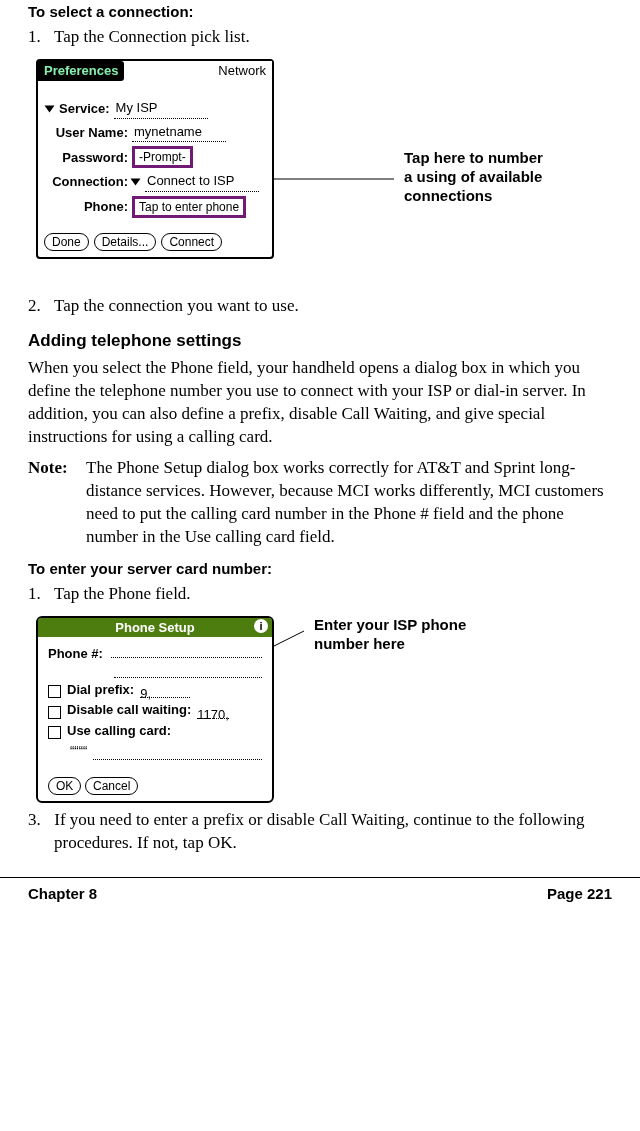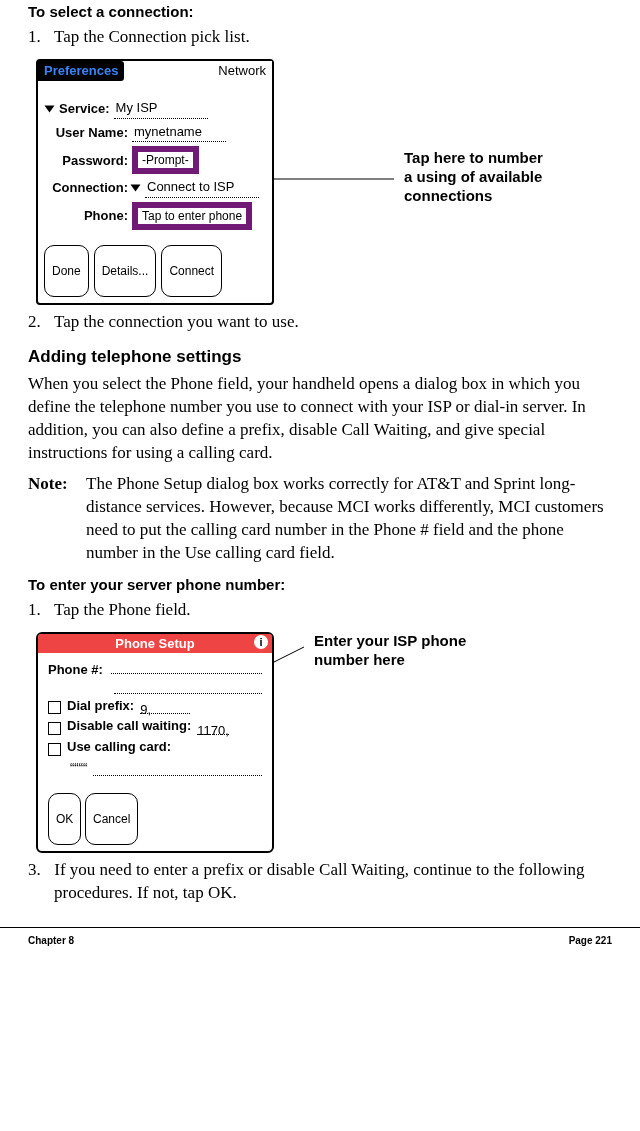--- a/index.html
+++ b/index.html
@@ -72,21 +72,21 @@
     box-sizing: border-box;
   }
   .palm-title {
     display:flex;
     align-items:center;
     height:20px;
     background:#fff;
   }
   .palm-title .left {
     background:#000;
-    color:#3b82f6;
+    color:#86efac;
     font-weight:bold;
     padding: 1px 6px;
     border-radius: 0 3px 3px 0;
   }
   .palm-title .right {
     margin-left:auto;
     padding-right:6px;
   }
   .palm-body { padding: 14px 8px 6px 8px; }
   .palm-row {
@@ -107,28 +107,28 @@
   .dotted-val {
     border-bottom: 1px dotted #000;
     padding: 0 2px 1px 2px;
     min-width: 90px;
     display:inline-block;
   }
   .palm-box-btn, .palm-round-btn {
     display:inline-block;
     border:1px solid #000;
     border-radius: 10px;
-    padding: 17px 7px;
+    padding: 0 7px;
     font-size:12px;
     background:#fff;
     line-height:16px;
   }
   .palm-box-val {
     display:inline-block;
-    border:6px solid #701a75;
+    border:3px solid #701a75;
     padding: 0 4px;
     font-size:12px;
   }
   .palm-btn-row {
     padding:5px 6px 6px 6px;
     display:flex;
     gap:5px;
   }
   
   .phone-win {
@@ -136,21 +136,21 @@
     border: 2px solid #000;
     border-radius: 6px;
     background:#fff;
     font-family: Verdana, Arial, sans-serif;
     font-size:13px;
     margin-left: 8px;
     box-sizing:border-box;
     position:relative;
   }
   .phone-title {
-    background:#ef4444;
+    background:#4d7c0f;
     color:#fff;
     font-weight:bold;
     text-align:center;
     border-radius: 3px 3px 0 0;
     padding: 1px 0;
     position:relative;
   }
   .phone-title .info {
     position:absolute;
     right:4px; top:1px;
@@ -194,21 +194,21 @@
     flex:1; height:12px;
   }
   .footer {
     display:flex;
     justify-content:space-between;
     border-top: 1px solid #000;
     padding: 6px 28px 0 28px;
     margin-top: 6px;
     font-family: Verdana, Arial, sans-serif;
     font-weight:bold;
-    font-size: 10px;
+    font-size: 15px;
   }
   svg.lead {
     display:block;
   }
 </style>
 </head>
 <body>
 
 <div class="page">
 
@@ -274,21 +274,21 @@
 
   <div class="sans-bold h2">Adding telephone settings</div>
 
   <div class="body-p">When you select the Phone field, your handheld opens a dialog box in which you define the telephone number you use to connect with your ISP or dial-in server. In addition, you can also define a prefix, disable Call Waiting, and give special instructions for using a calling card.</div>
 
   <div class="note-row">
     <div class="note-label">Note:</div>
     <div class="note-body">The Phone Setup dialog box works correctly for AT&amp;T and Sprint long-distance services. However, because MCI works differently, MCI customers need to put the calling card number in the Phone # field and the phone number in the Use calling card field.</div>
   </div>
 
-  <div class="sans-bold heading-instr">To enter your server phone number:</div>
+  <div class="sans-bold heading-instr">To enter your server card number:</div>
 
   <div class="step">
     <span class="step-num">1.</span>
     <span>Tap the Phone field.</span>
   </div>
 
   <div class="fig-row">
     <div class="phone-win">
       <div class="phone-title">
         <span>Phone Setup</span>

